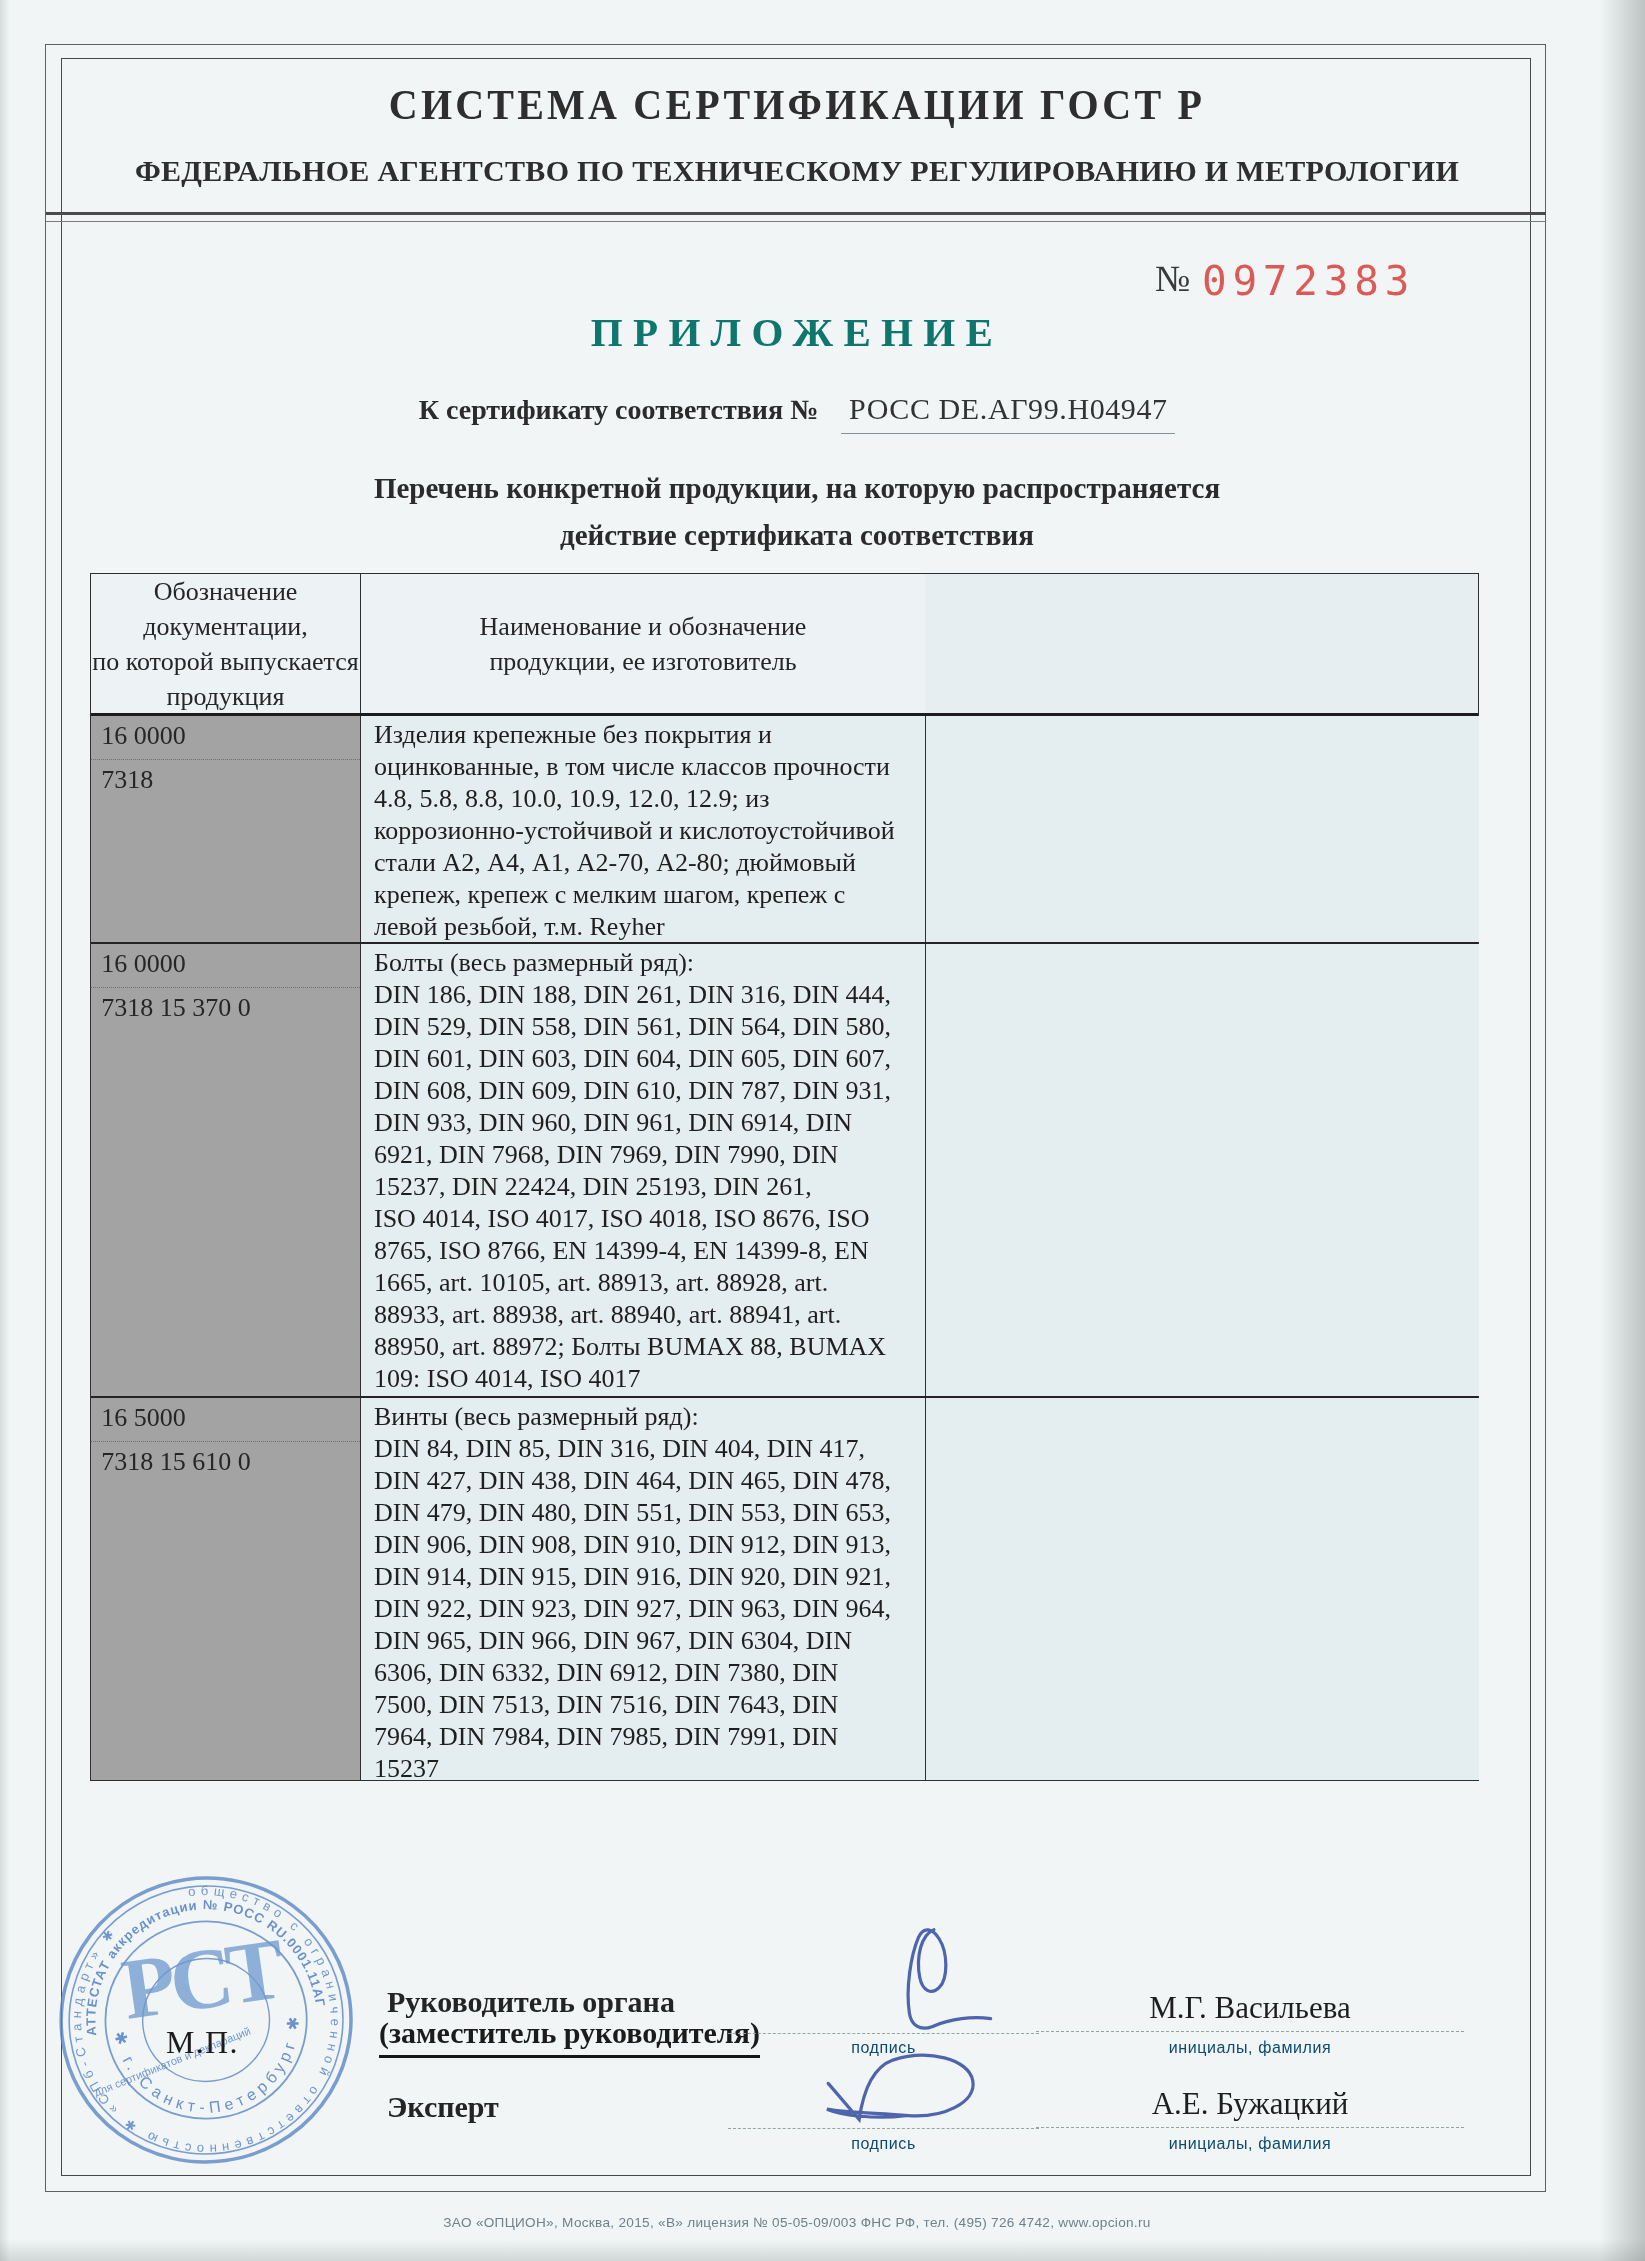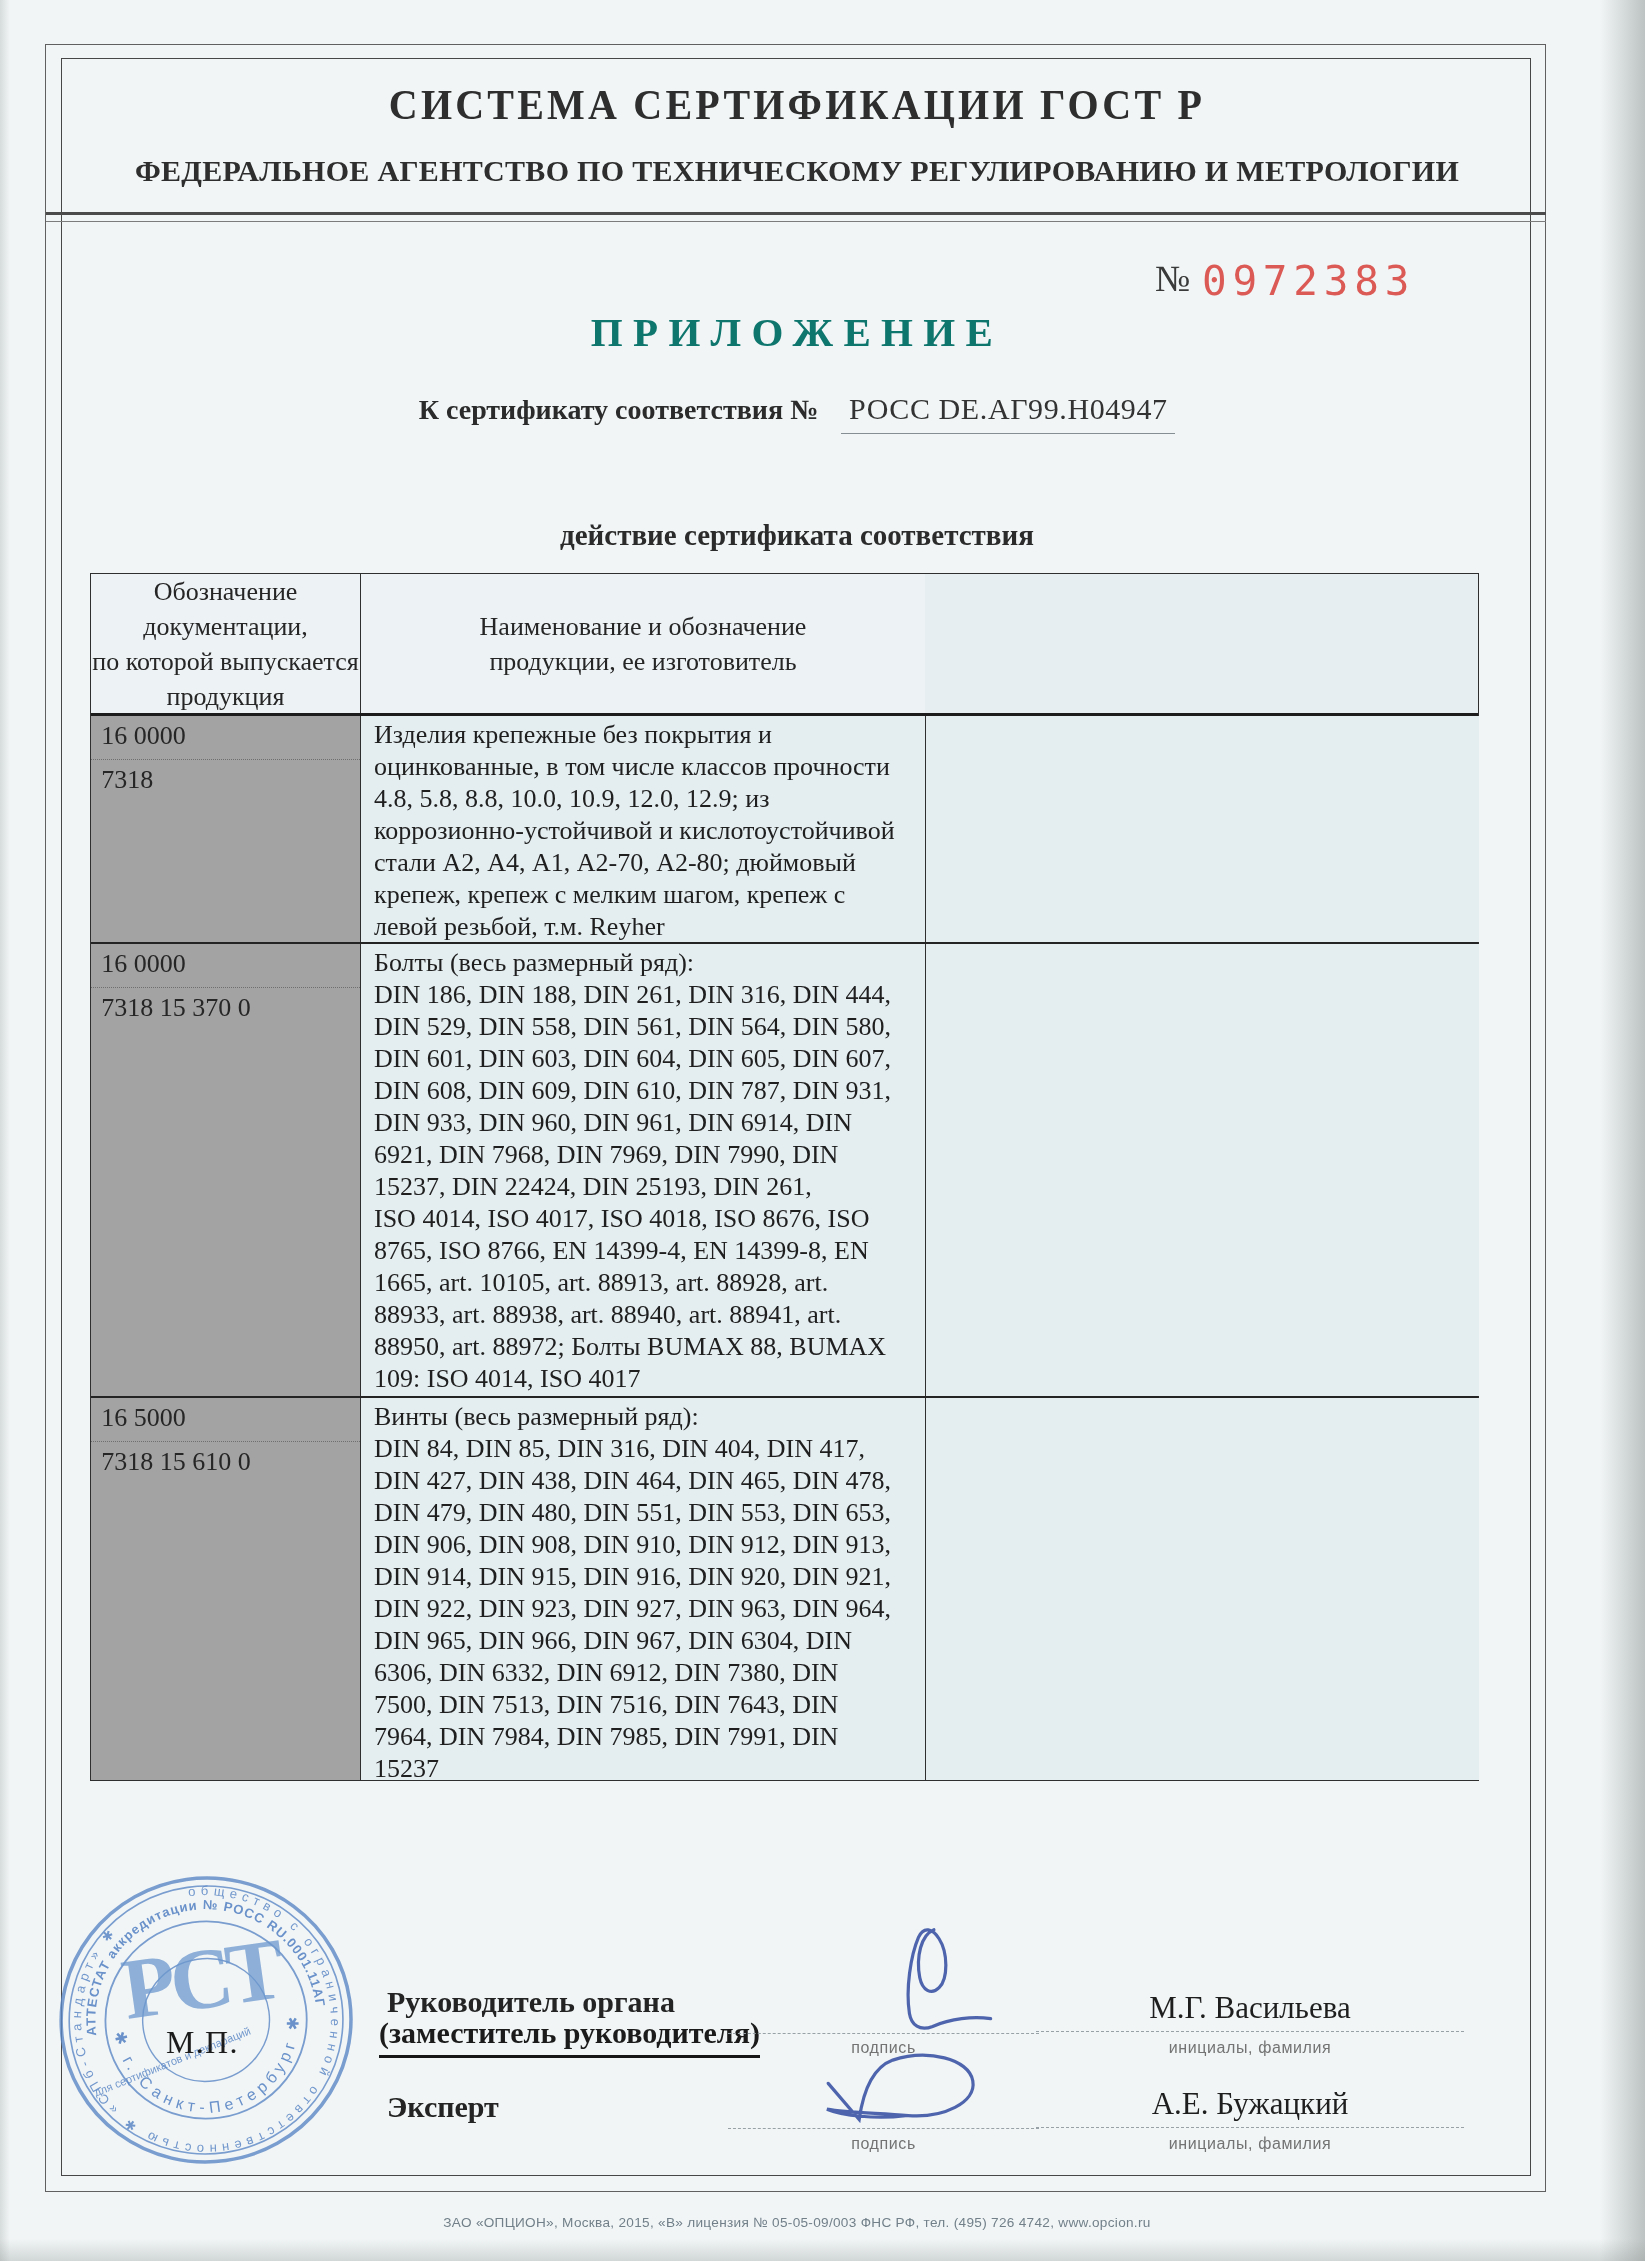--- a/index.html
+++ b/index.html
@@ -53,21 +53,21 @@
   .prod-cell{font-size:26px;line-height:32px;white-space:pre-line;padding:3.2px 5.2px 0 13px;color:#1f1f1f;}
   
   .stamp{left:55px;top:1871px;width:302px;height:297px;transform:rotate(-8deg);}
   .mp-mark{left:166px;top:2024px;font-size:32px;color:#1c1c1c;letter-spacing:1.3px;}
   .role1a{left:387px;top:1985px;font-size:30px;font-weight:bold;color:#242424;}
   .role1b{left:379px;top:2016px;font-size:30px;font-weight:bold;color:#1b1b1b;border-bottom:3.9px solid #161616;padding-bottom:5.2px;}
   .role2{left:387px;top:2090px;font-size:30px;font-weight:bold;color:#242424;}
   .sig-line{height:0;border-top:1.3px dashed #97a1a6;}
   .sig-line.s1{left:728px;top:2033px;width:311px;}
   .sig-line.s2{left:728px;top:2128px;width:311px;}
-  .sig-caption{font-family:"Liberation Sans",sans-serif;font-size:16px;color:#737373;letter-spacing:0.6px;text-align:center;}
+  .sig-caption{font-family:"Liberation Sans",sans-serif;font-size:16px;color:#0c4a6e;letter-spacing:0.6px;text-align:center;}
   .cap-s1{left:728px;top:2039px;width:311px;}
   .cap-s2{left:728px;top:2135px;width:311px;}
   .name-block{left:1036px;width:428px;text-align:center;border-bottom:1.3px dashed #97a1a6;}
   .name-1{top:1990px;height:41px;}
   .name-2{top:2086px;height:41px;}
   .name-text{font-size:31px;color:#1e1e1e;}
   .cap-n1{left:1036px;top:2039px;width:428px;}
   .cap-n1b{left:1036px;top:2135px;width:428px;}
   .ink{pointer-events:none;}
   .ink.s1{left:872px;top:1922px;width:129px;height:116px;}
@@ -98,20 +98,21 @@
     <span class="num-value">0972383</span>
   </div>
 
   <div class="abs centered appendix-title">ПРИЛОЖЕНИЕ</div>
 
   <div class="abs cert-line">
     <span class="cert-label">К сертификату соответствия №</span>
     <span class="cert-number">РОСС DE.АГ99.Н04947</span>
   </div>
 
+  <div class="abs centered purpose l1">Перечень конкретной продукции,  на которую распространяется</div>
   <div class="abs centered purpose l2">действие сертификата соответствия</div>
 
   <div class="abs cert-table">
     <div class="t-row t-header">
       <div class="cell c3 h-center">Обозначение документации,
 по которой выпускается продукция</div>
       <div class="cell c2 h-center">Наименование и обозначение
 продукции, ее изготовитель</div>
     </div>
 

